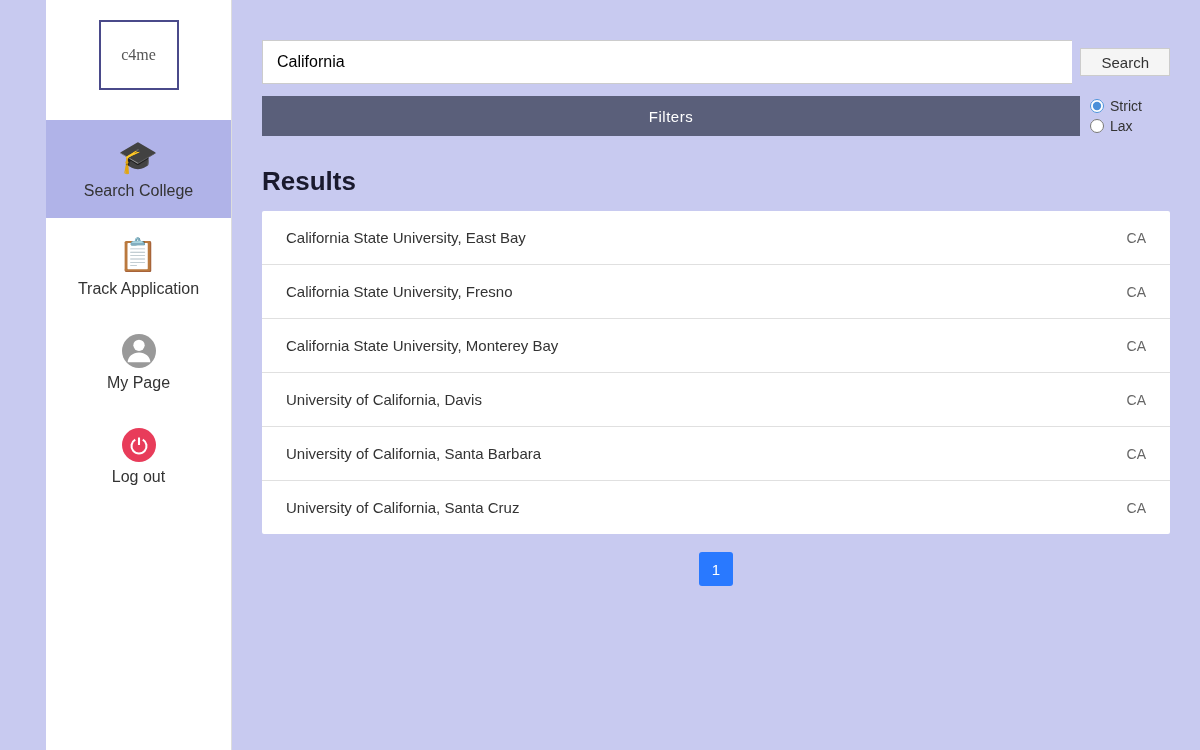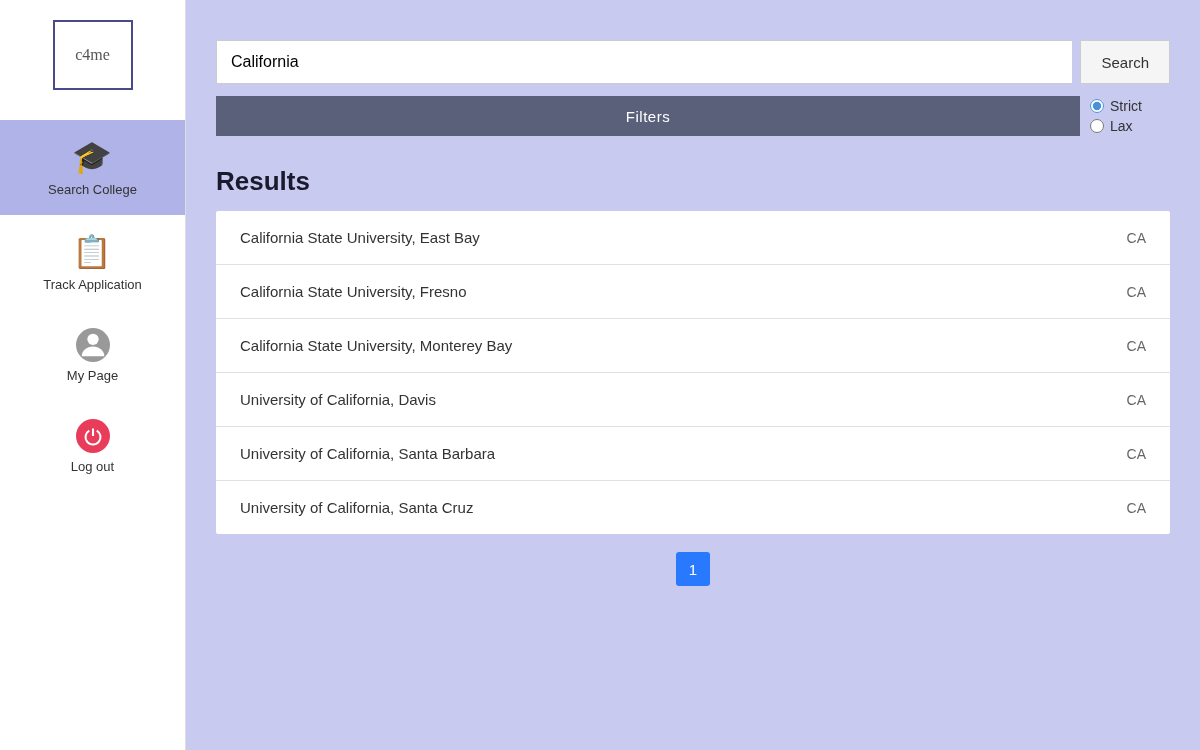--- a/index.html
+++ b/index.html
@@ -15,20 +15,21 @@
     
     .sidebar {
       width: 186px;
       min-width: 186px;
       background: #ffffff;
       display: flex;
       flex-direction: column;
       align-items: center;
       padding-top: 20px;
       border-right: 1px solid #ddd;
+      margin-left: 46px;
     }
 
     .logo-box {
       border: 2px solid #4a4a8a;
       width: 80px;
       height: 70px;
       display: flex;
       align-items: center;
       justify-content: center;
       margin-bottom: 30px;
@@ -54,21 +55,21 @@
     .nav-item.active {
       background: #b0b3e8;
     }
 
     .nav-icon {
       font-size: 32px;
       margin-bottom: 6px;
     }
 
     .nav-label {
-      font-size: 13px;
+      font-size: 16px;
       color: #333;
       text-align: center;
     }
 
     
     .power-icon {
       width: 34px;
       height: 34px;
       border-radius: 50%;
       background: #e83c5a;
@@ -124,21 +125,21 @@
       height: 44px;
       padding: 0 14px;
       font-size: 16px;
       border: 1px solid #ccc;
       border-right: none;
       outline: none;
       background: white;
     }
 
     .search-button {
-      height: 44px;
+      height: 28px;
       padding: 0 20px;
       background: #f5f5f5;
       border: 1px solid #ccc;
       font-size: 15px;
       cursor: pointer;
       color: #333;
     }
 
     .filters-row {
       display: flex;

